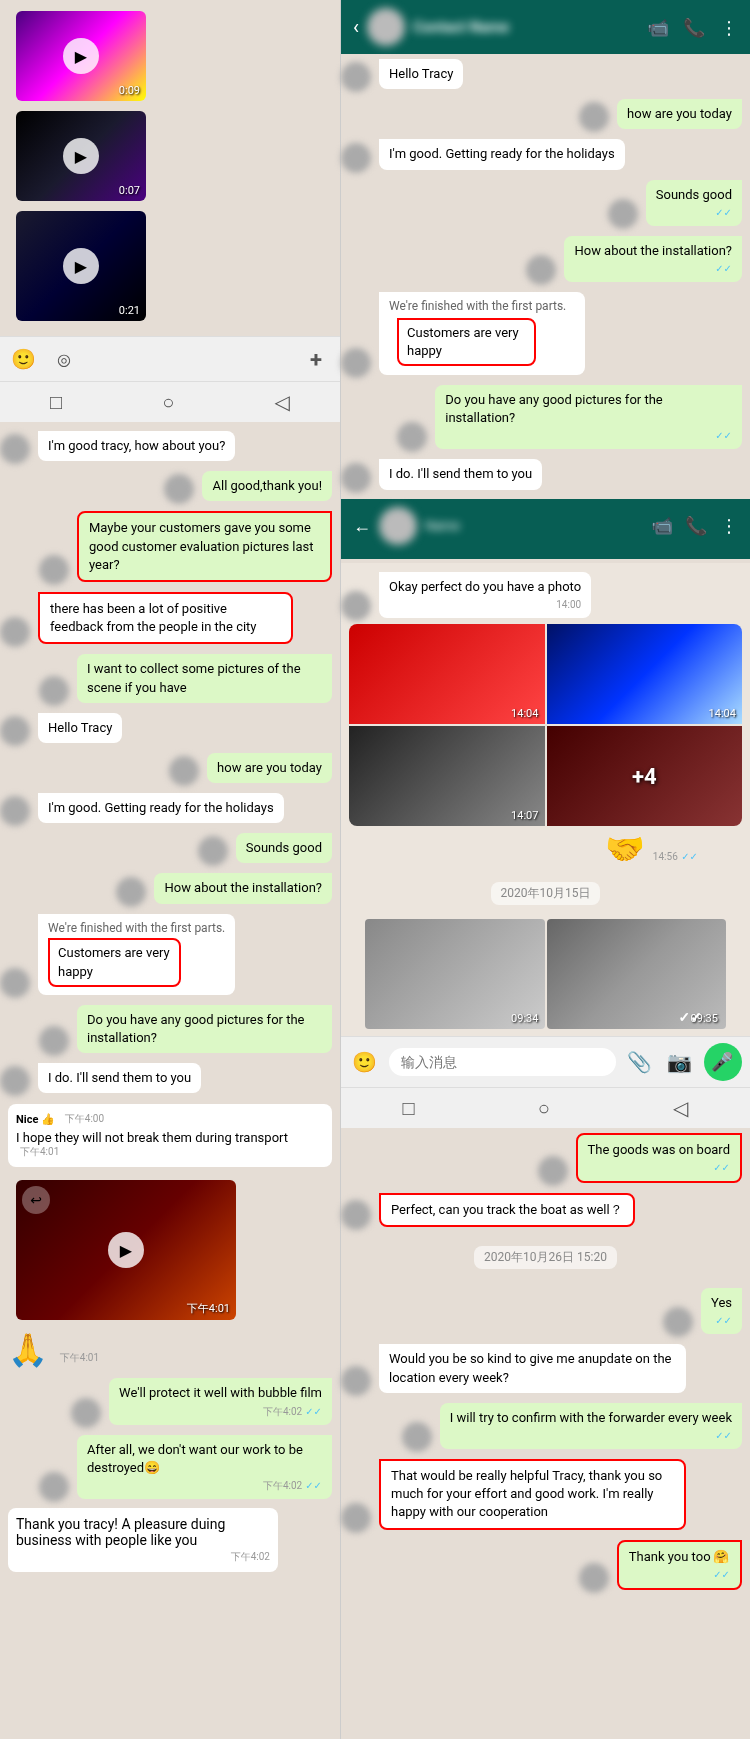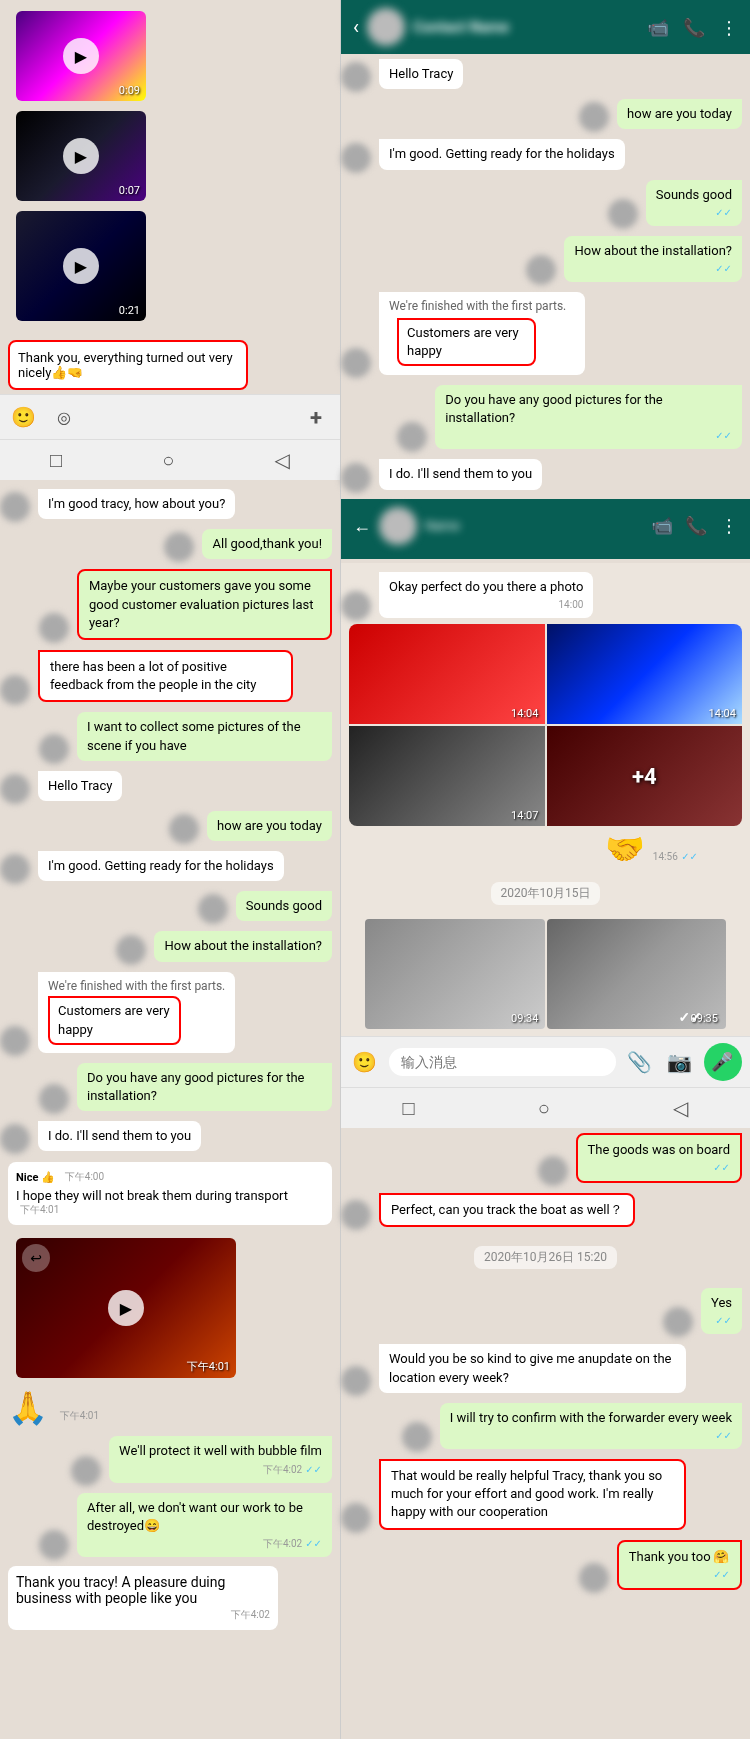--- a/index.html
+++ b/index.html
@@ -333,25 +333,20 @@
       </div>
     </div>
     <div class="top-video-row">
       <div class="video-thumb vbg3" style="width:130px;height:110px;">
         <div class="play-btn">▶</div>
         <span class="video-duration">0:21</span>
       </div>
     </div>
   </div>
 
-  <div style="margin: 4px 8px;">
-    <div style="background:#fff; border: 2px solid red; border-radius:8px; padding:8px; font-size:13px; max-width:240px;">
-      <span>Thank you, everything turned out very nicely👍🤜</span>
-    </div>
-  </div>
 
   <div class="input-bar">
     <span class="icon-btn">🙂</span>
     <span class="icon-btn" style="font-size:16px;">◎</span>
     <span style="flex:1"></span>
     <span class="icon-btn" style="font-size:22px;font-weight:bold;">+</span>
   </div>
   <div class="nav-bar">
     <span>□</span>
     <span>○</span>
@@ -605,21 +600,21 @@
           <span>📞</span>
           <span>⋮</span>
         </div>
       </div>
     </div>
 
     <div style="background:#ece5dd;padding:4px 0;">
       <div class="msg-row received">
         <div class="blur-avatar"></div>
         <div class="bubble received">
-          <span>Okay perfect do you there a photo</span>
+          <span>Okay perfect do you have a photo</span>
           <div class="msg-meta-left">
             <span class="timestamp">14:00</span>
           </div>
         </div>
       </div>
 
       <div class="img-grid-2">
         <div class="img-cell ibg-red">
           <span class="img-cell-overlay">14:04</span>
         </div>

